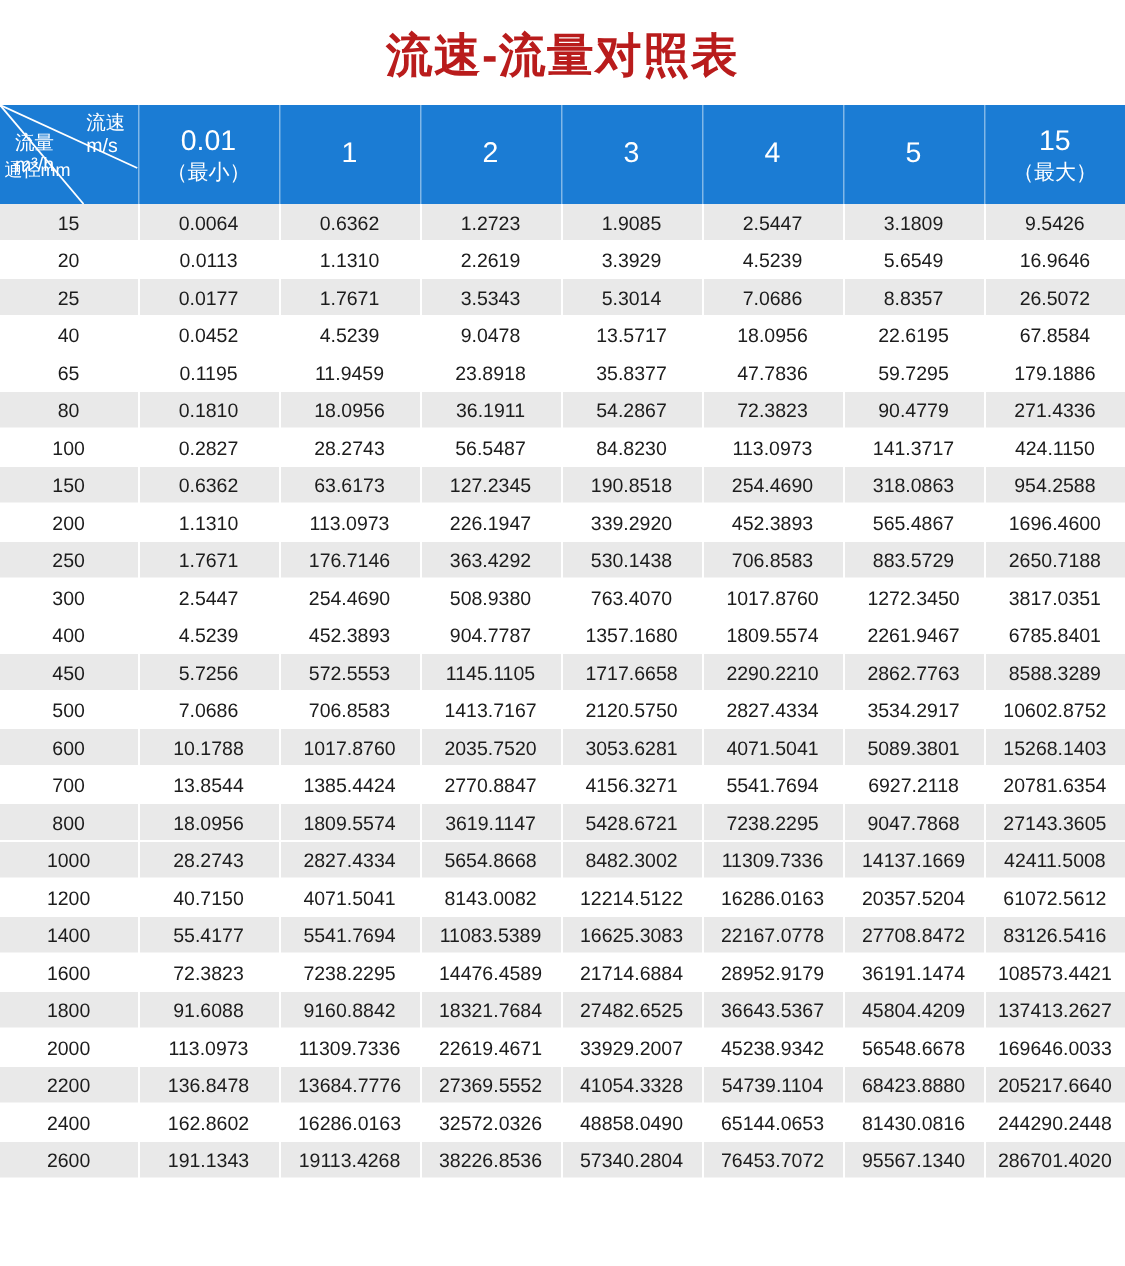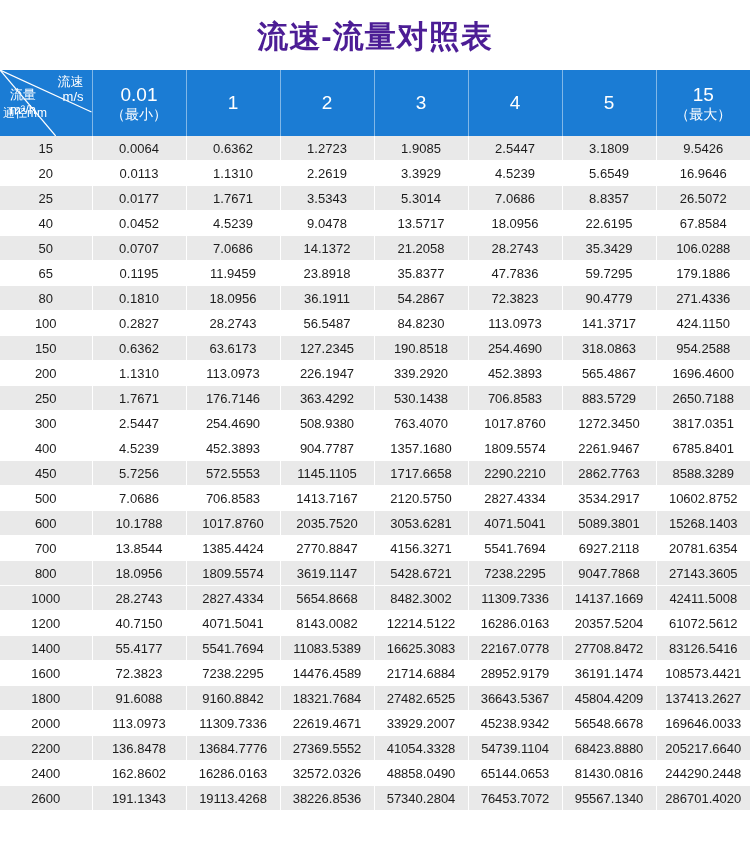--- a/index.html
+++ b/index.html
@@ -3,21 +3,21 @@
 <meta charset="utf-8">
 <style>
   html,body{margin:0;padding:0;background:#fff;}
   body{
     width:750px;
     font-family:"Liberation Sans","DejaVu Sans",sans-serif;
     -webkit-font-smoothing:antialiased;
   }
   .page{width:750px;}
   .title{
-    color:#4c1d95;
+    color:#b91c1c;
     text-align:center;
     font-size:31px;
     font-weight:bold;
     letter-spacing:1px;
     margin:0;
     padding:16px 0 12px 0;
   }
   table.flow-table{
     width:750px;
     border-collapse:collapse;
@@ -36,21 +36,21 @@
   }
   thead th:last-child{border-right:none;}
   .col-main{font-size:19px;line-height:22px;}
   .col-sub{font-size:14px;line-height:17px;}
   th.corner{
     position:relative;
     padding:0;
     overflow:hidden;
   }
   th.corner svg{position:absolute;left:0;top:0;width:100%;height:100%;}
-  .corner-lbl{position:absolute;font-size:13px;line-height:15px;color:#fff;text-align:right;}
+  .corner-lbl{position:absolute;font-size:13px;line-height:15px;color:#fff;text-align:left;}
   .lbl-velocity{top:4px;right:8px;}
   .lbl-flow{top:17px;left:10px;}
   .lbl-dn{bottom:15px;left:3px;font-size:12px;}
   tbody td{
     height:24px;
     text-align:center;
     font-size:13px;
     color:#1c1c1c;
     padding:0;
     border-right:1px solid #ffffff;
@@ -156,30 +156,20 @@
         <tr>
           <td>40</td>
           <td>0.0452</td>
           <td>4.5239</td>
           <td>9.0478</td>
           <td>13.5717</td>
           <td>18.0956</td>
           <td>22.6195</td>
           <td>67.8584</td>
         </tr>
-        <tr class="stripe">
-          <td>50</td>
-          <td>0.0707</td>
-          <td>7.0686</td>
-          <td>14.1372</td>
-          <td>21.2058</td>
-          <td>28.2743</td>
-          <td>35.3429</td>
-          <td>106.0288</td>
-        </tr>
         <tr>
           <td>65</td>
           <td>0.1195</td>
           <td>11.9459</td>
           <td>23.8918</td>
           <td>35.8377</td>
           <td>47.7836</td>
           <td>59.7295</td>
           <td>179.1886</td>
         </tr>

